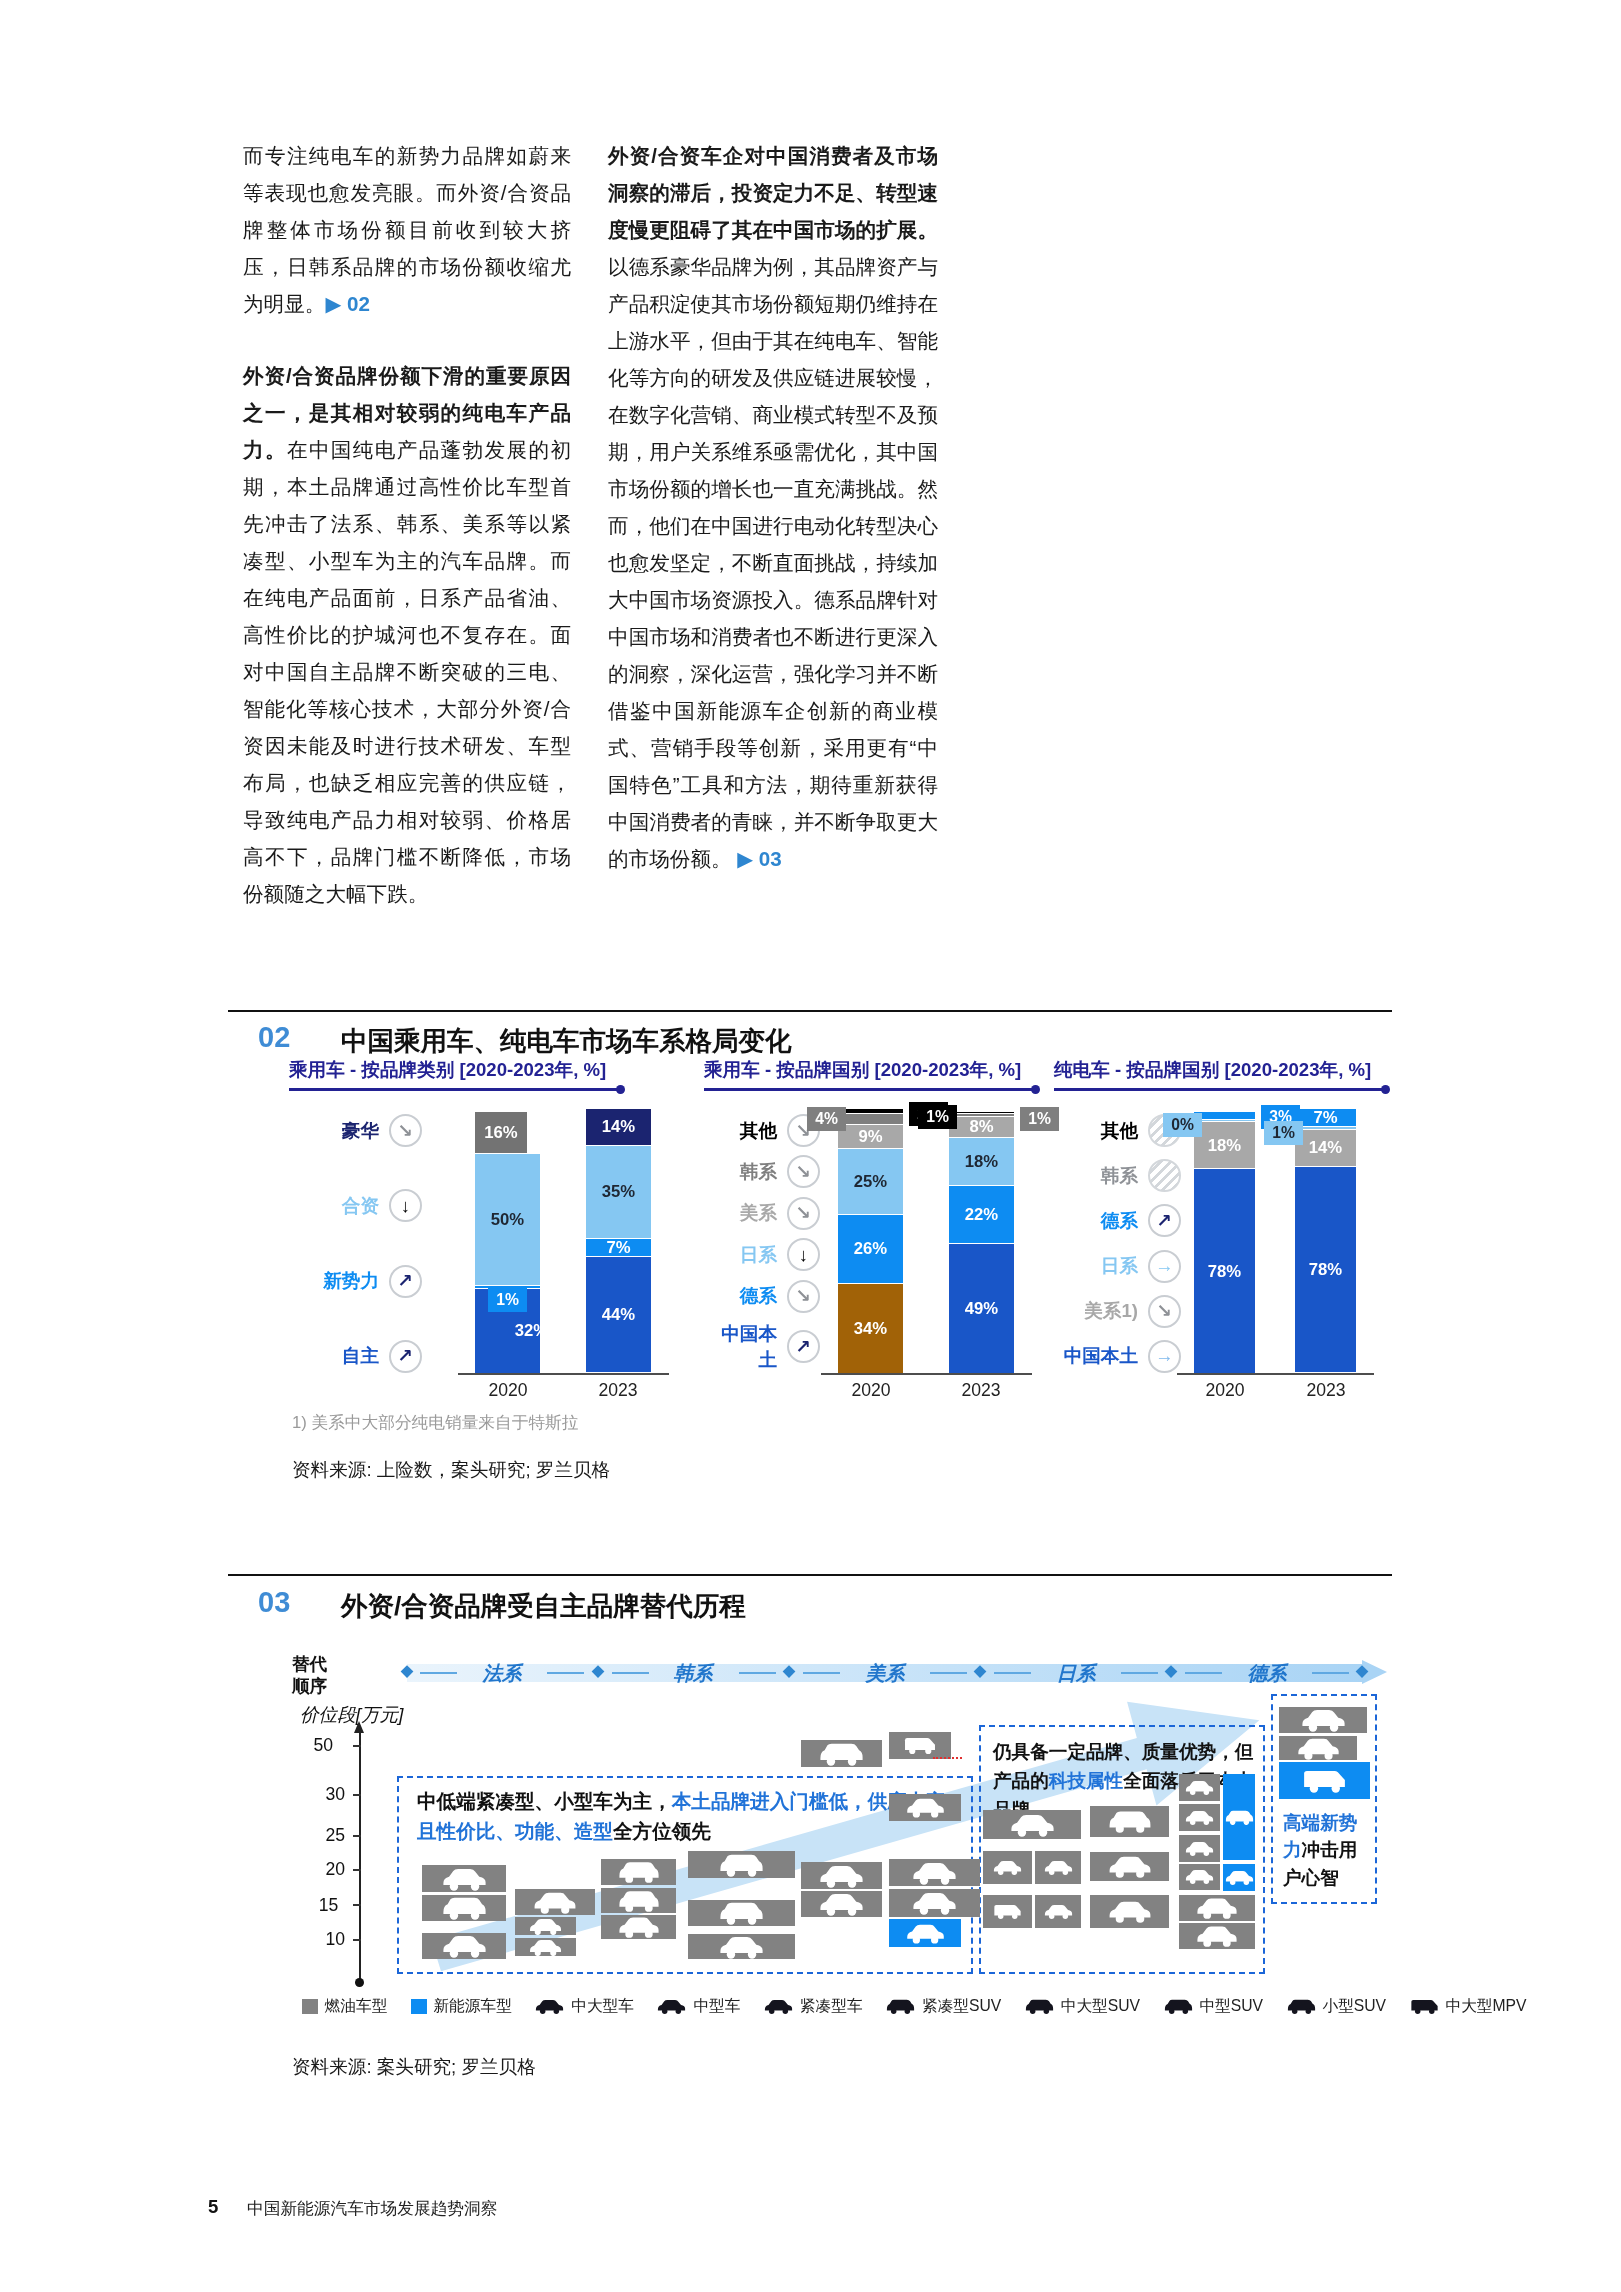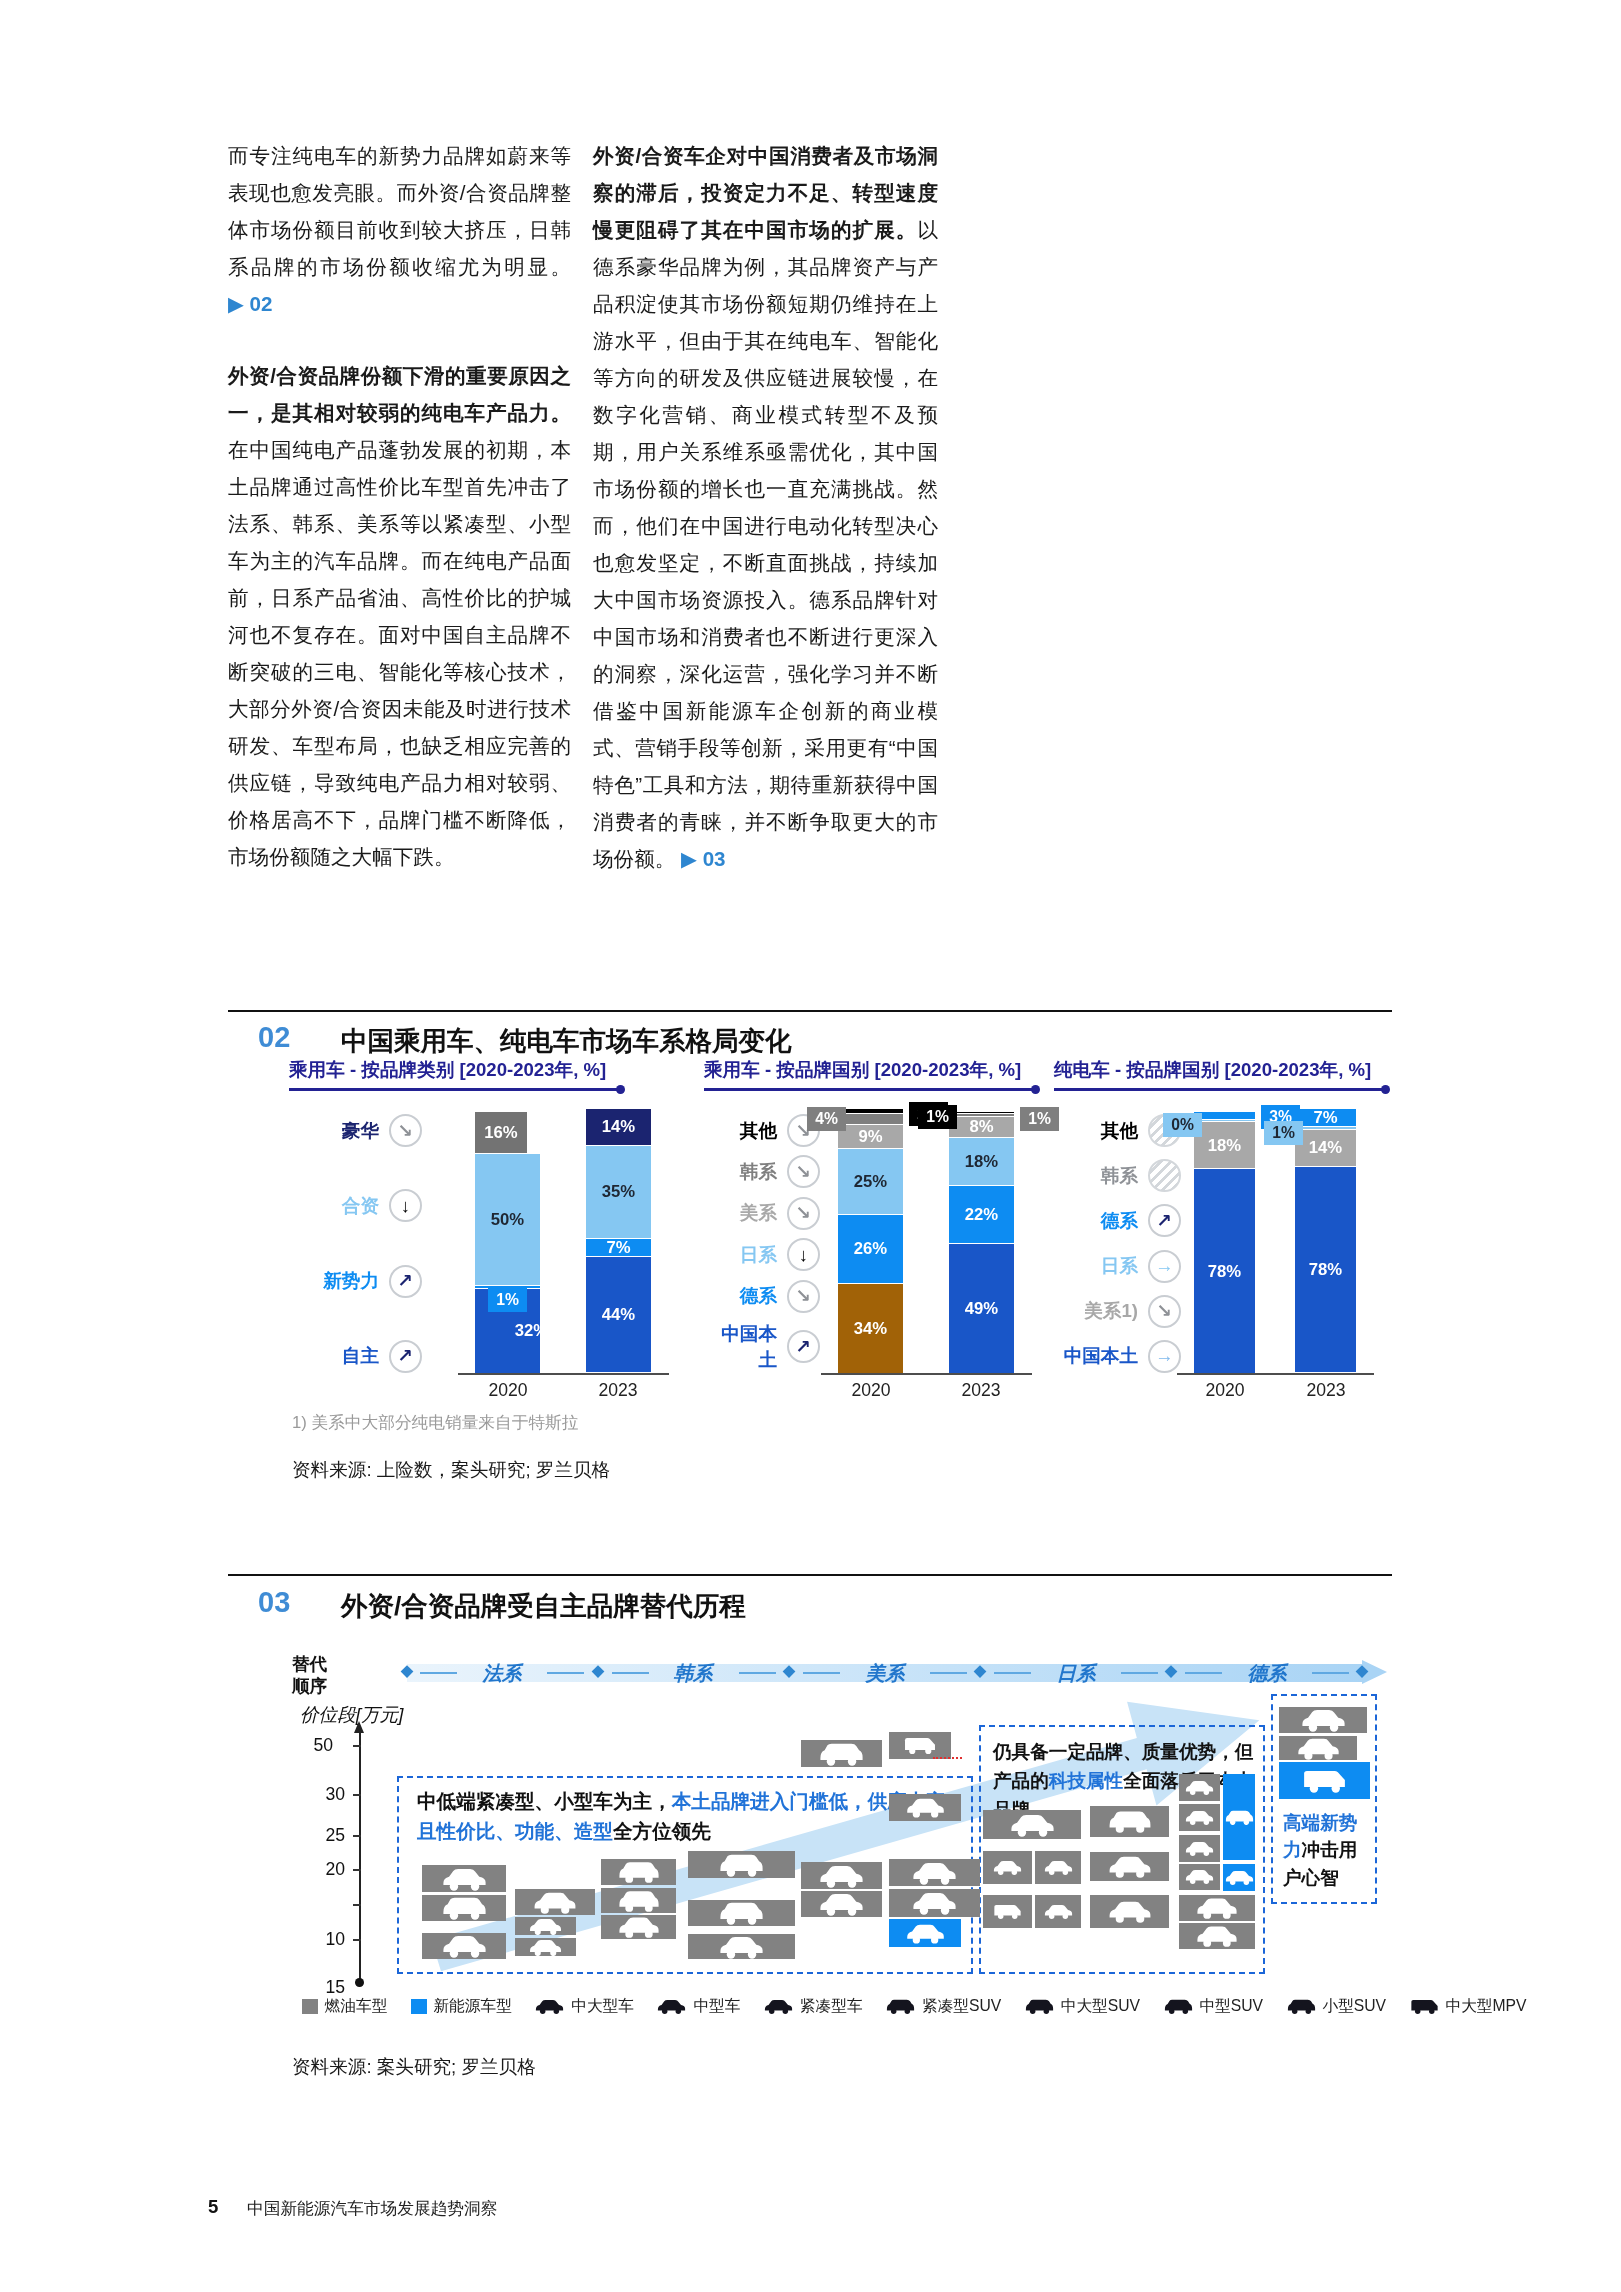--- a/index.html
+++ b/index.html
@@ -1,20 +1,20 @@
 <!DOCTYPE html>
 <html><head>
 <meta charset="utf-8">
 <style>
   html,body{margin:0;padding:0;background:#e8e8e8;}
   .page{position:relative;width:1621px;height:2293px;background:#ffffff;margin:0 auto;
         font-family:"Liberation Sans","DejaVu Sans",sans-serif;color:#1a1a1a;overflow:hidden;}
   .abs{position:absolute;}
   
-  .col p{font-size:20.6px;line-height:37px;text-align:justify;margin:0 0 35px 0;}
+  .col p{font-size:20.6px;line-height:37px;text-align:justify;margin:0 0 35px 15px;}
   .seg-n{font-weight:400;}
   .seg-B{font-weight:700;}
   .seg-ref{color:#2e86d0;font-weight:700;white-space:nowrap;}
   
   .rule{width:1164px;height:2px;background:#111;}
   .fig-num{font-size:29px;font-weight:700;color:#3f8cd5;}
   .fig-title{font-size:26.5px;font-weight:700;color:#111;}
   
   .panel{position:absolute;width:338px;height:348px;}
   .panel-title{font-size:18.6px;font-weight:700;color:#232293;}
@@ -314,21 +314,21 @@
       <div class="diamond" style="left: 1171px; top: 1667px;"></div>
       <div class="diamond" style="left: 1362px; top: 1667px;"></div>
       <div class="tick-lb" style="left: 300px; top: 1735px;">50</div>
       <div class="tick-dash" style="left: 353px; top: 1745px;"></div>
       <div class="tick-lb" style="left: 312px; top: 1784px;">30</div>
       <div class="tick-dash" style="left: 353px; top: 1794px;"></div>
       <div class="tick-lb" style="left: 312px; top: 1825px;">25</div>
       <div class="tick-dash" style="left: 353px; top: 1835px;"></div>
       <div class="tick-lb" style="left: 312px; top: 1859px;">20</div>
       <div class="tick-dash" style="left: 353px; top: 1869px;"></div>
-      <div class="tick-lb" style="left: 312px; top: 1977px;">15</div>
+      <div class="tick-lb" style="left: 312px; top: 1895px; text-align: center;">15</div>
       <div class="tick-dash" style="left: 353px; top: 1904px;"></div>
       <div class="tick-lb" style="left: 312px; top: 1929px;">10</div>
       <div class="tick-dash" style="left: 353px; top: 1939px;"></div>
       <div class="carbox g" style="left: 422px; top: 1865px; width: 84px; height: 26.5px;">
         <svg width="45" height="25.5" viewBox="0 0 32 18">
           <use href="#sym-sedan"></use>
         </svg>
       </div>
       <div class="carbox g" style="left: 422px; top: 1895px; width: 84px; height: 25.5px;">
         <svg width="45" height="25.5" viewBox="0 0 32 18">

